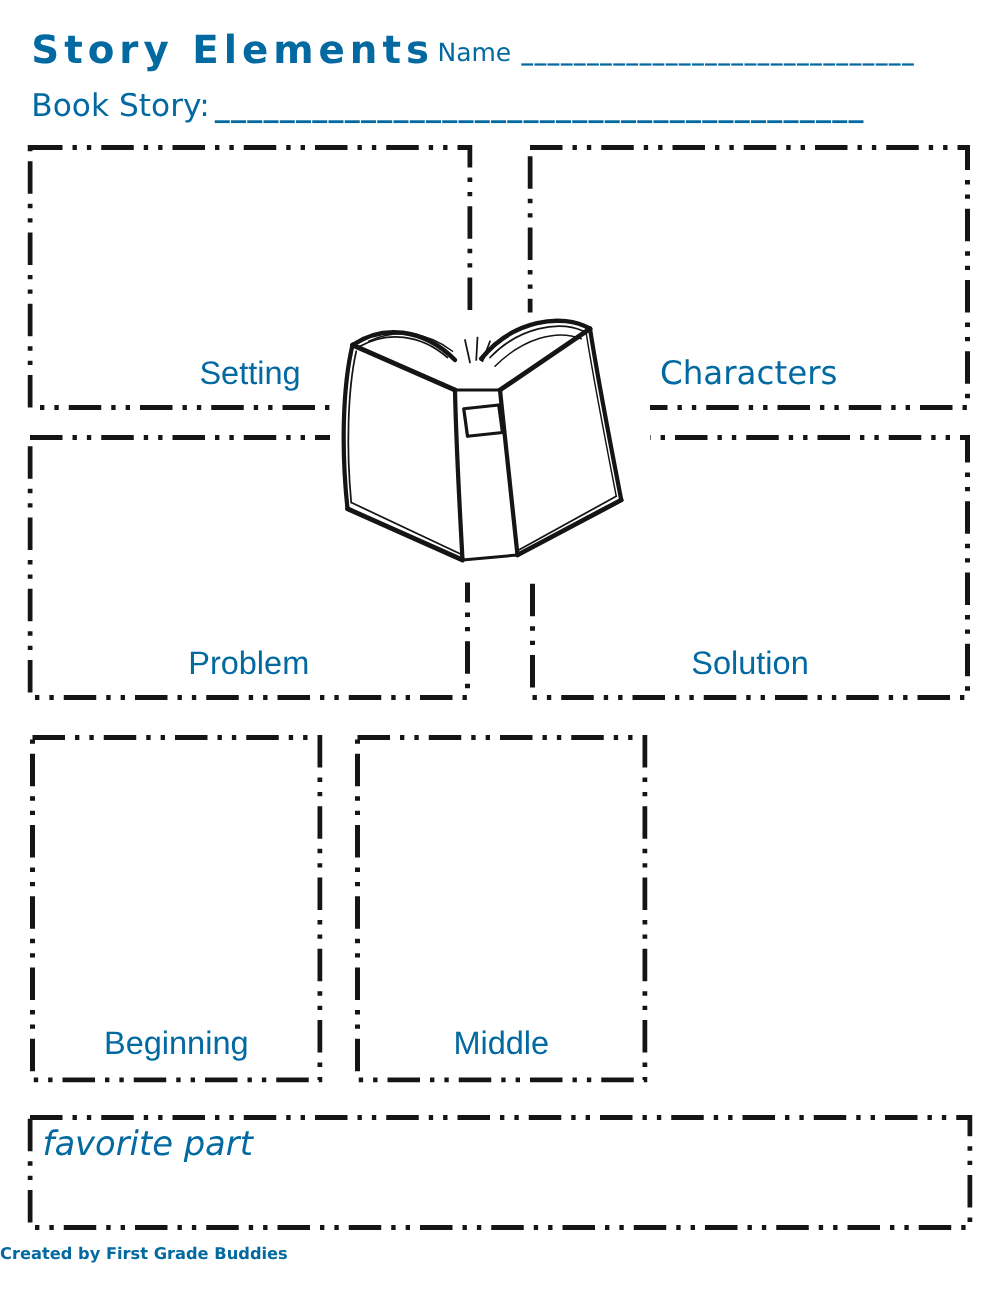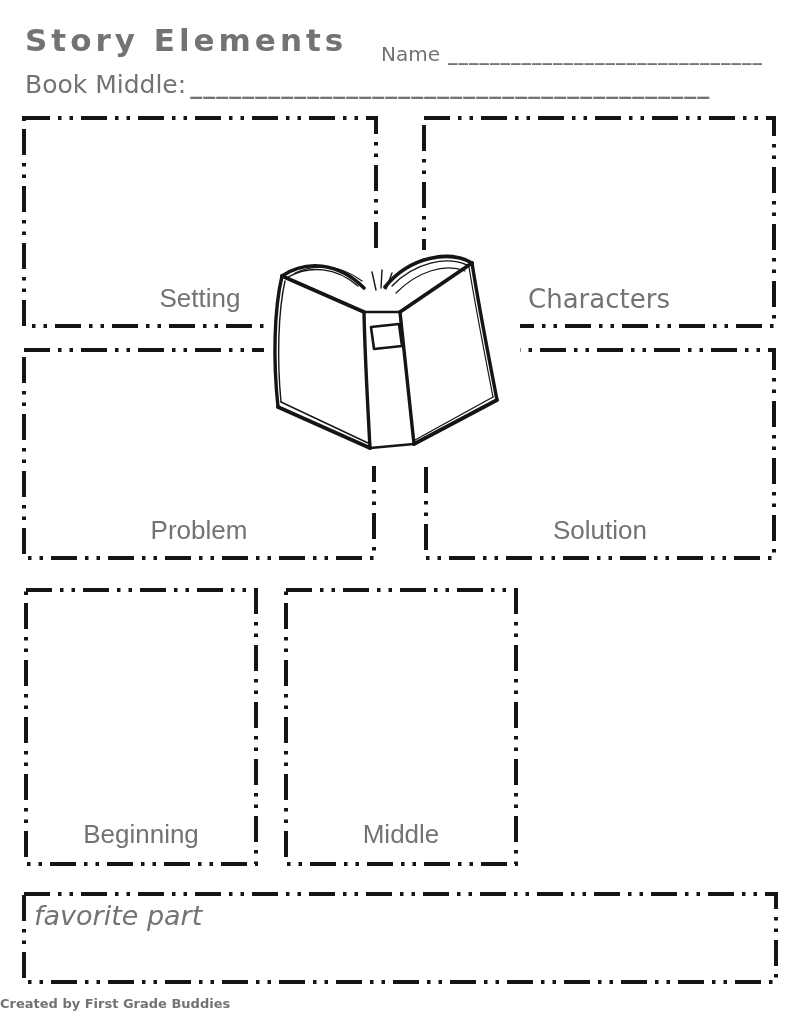--- a/index.html
+++ b/index.html
@@ -1,34 +1,33 @@
 <!DOCTYPE html>
 <html><head>
 <meta charset="utf-8">
 <style>
   html,body{margin:0;padding:0;background:#ffffff;}
   .page{
     position:relative;
     width:800px;height:1035px;
     background:#ffffff;
     font-family:"DejaVu Sans", sans-serif;
-    color:#737373;
+    color:#0369a1;
     overflow:hidden;
   }
   
   .title{
     position:absolute;left:25px;top:22px;
     font-size:31px;font-weight:700;letter-spacing:4px;
     font-family:"DejaVu Sans", sans-serif;
   }
   .name-row{
-    position:absolute;left:350px;top:42px;
-    display:flex;align-items:flex-start;
+    position:absolute;left:350px;top:30px;
+    display:flex;align-items:center;
     font-size:20px;
-    margin-left:31px;
   }
   .name-row .blank{
     font-size:19px;letter-spacing:1px;margin-left:8px;
     white-space:nowrap;font-weight:600;
   }
   .booktitle-row{
     position:absolute;left:25px;top:70px;
     display:flex;align-items:baseline;
     font-size:25px;
   }
@@ -76,21 +75,21 @@
 <div class="page">
 
   <div class="title">Story Elements</div>
 
   <div class="name-row">
     <span>Name</span>
     <span class="blank">______________________________</span>
   </div>
 
   <div class="booktitle-row">
-    <span>Book Middle:</span>
+    <span>Book Story:</span>
     <span class="blank">________________________________________</span>
   </div>
 
   <div class="wbox" style="left:22px;top:116px;width:356px;height:212px;">
     <svg width="356" height="212">
         <rect class="dashrect" x="2" y="2" width="352" height="208"></rect>
       </svg>
     <div class="lbl">Setting</div>
   </div>
 

